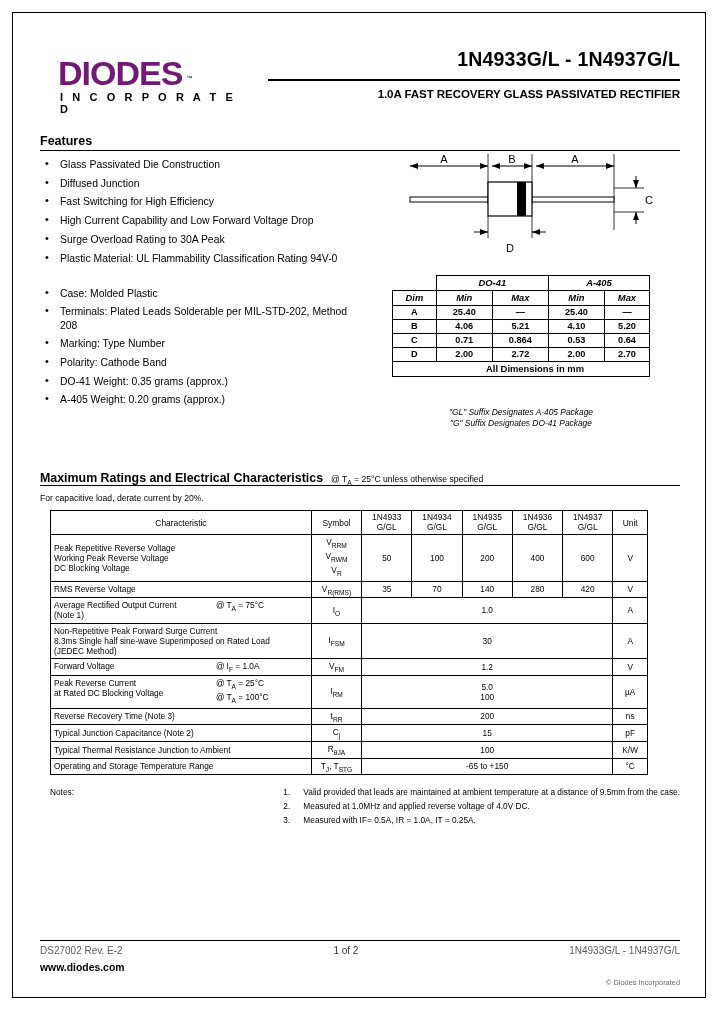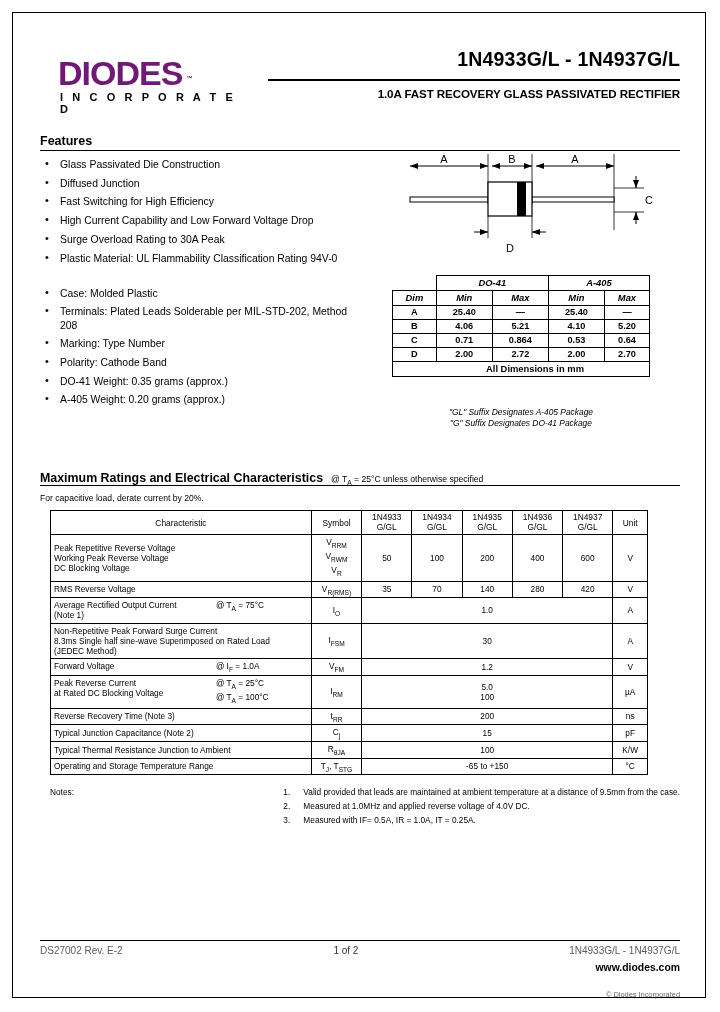--- a/index.html
+++ b/index.html
@@ -268,31 +268,31 @@
     justify-content: space-between;
     font-size: 10px;
     color: #5a5a5a;
   }
   .footer-center {
     text-align: center;
     font-size: 10px;
     color: #333;
   }
   .footer-web {
-    text-align: right;
+    text-align: left;
     font-weight: bold;
     font-size: 10.4px;
     margin-top: 6px;
     color: #000;
   }
   .footer-copy {
     text-align: right;
     font-size: 7.4px;
     color: #666;
-    margin-top: 17px;
+    margin-top: 5px;
   }
 </style>
 </head>
 <body>
 
 <div class="page">
   <div class="page-border"></div>
 
   <div class="inner">
 

